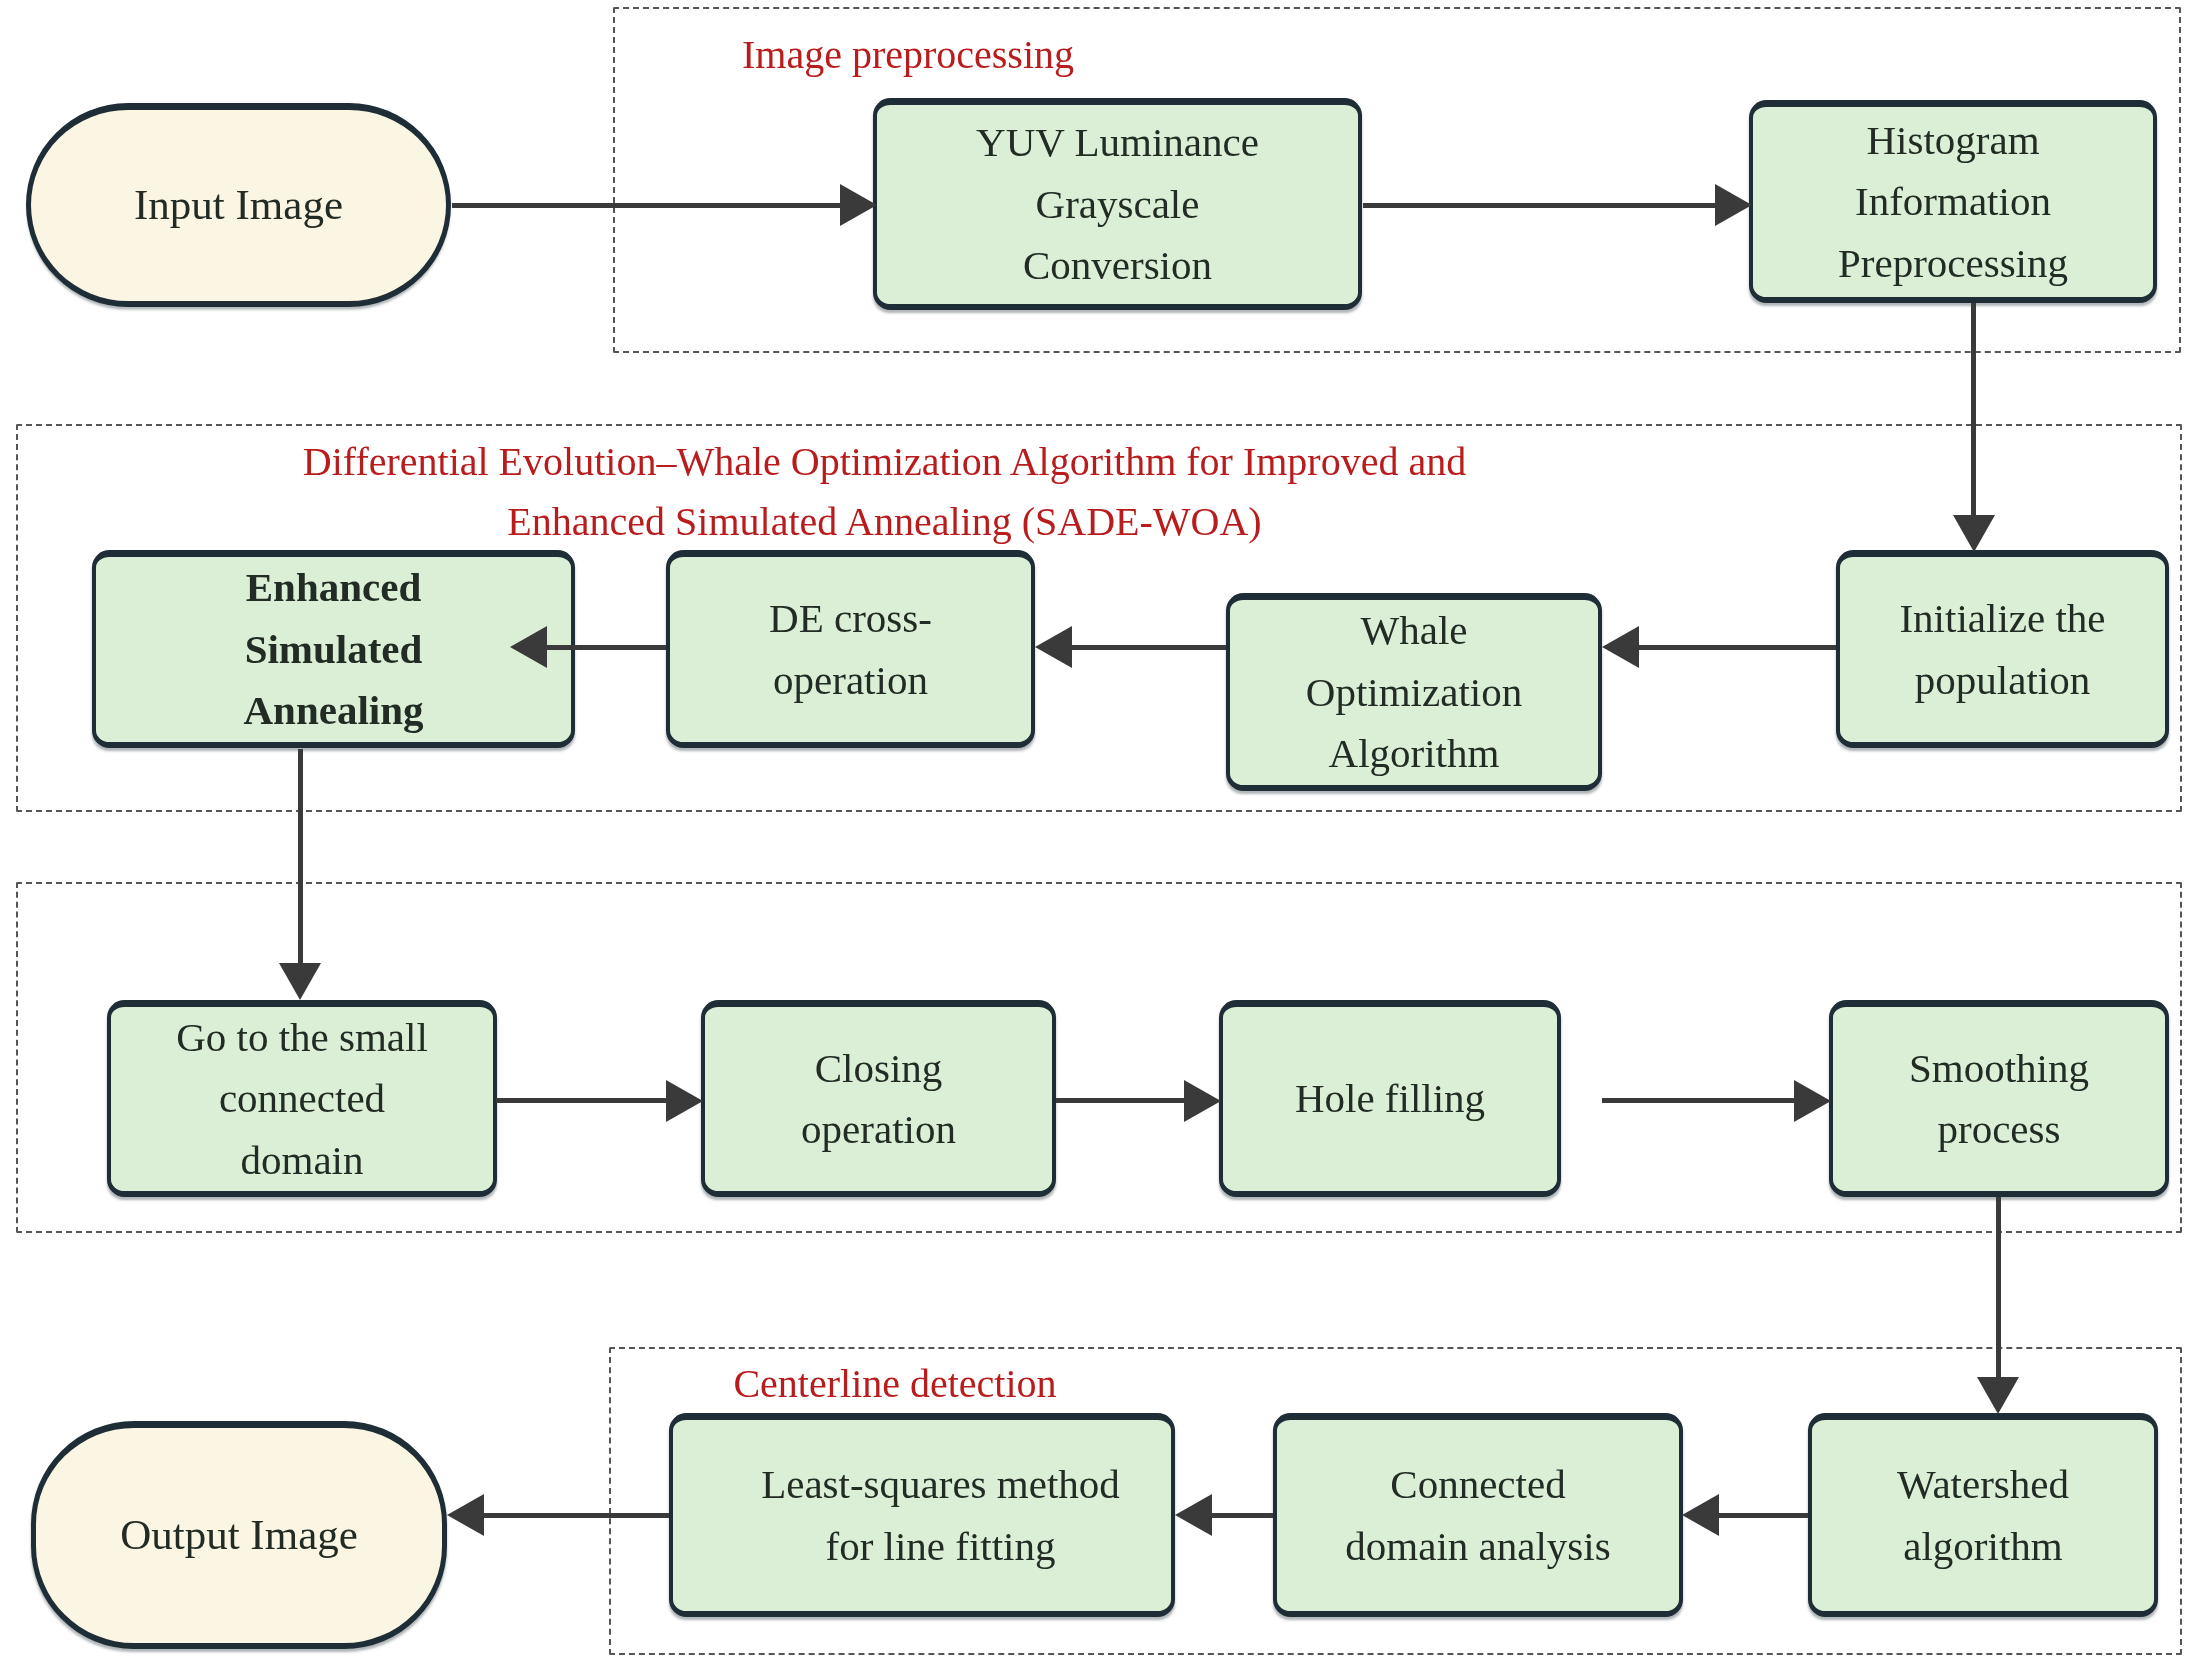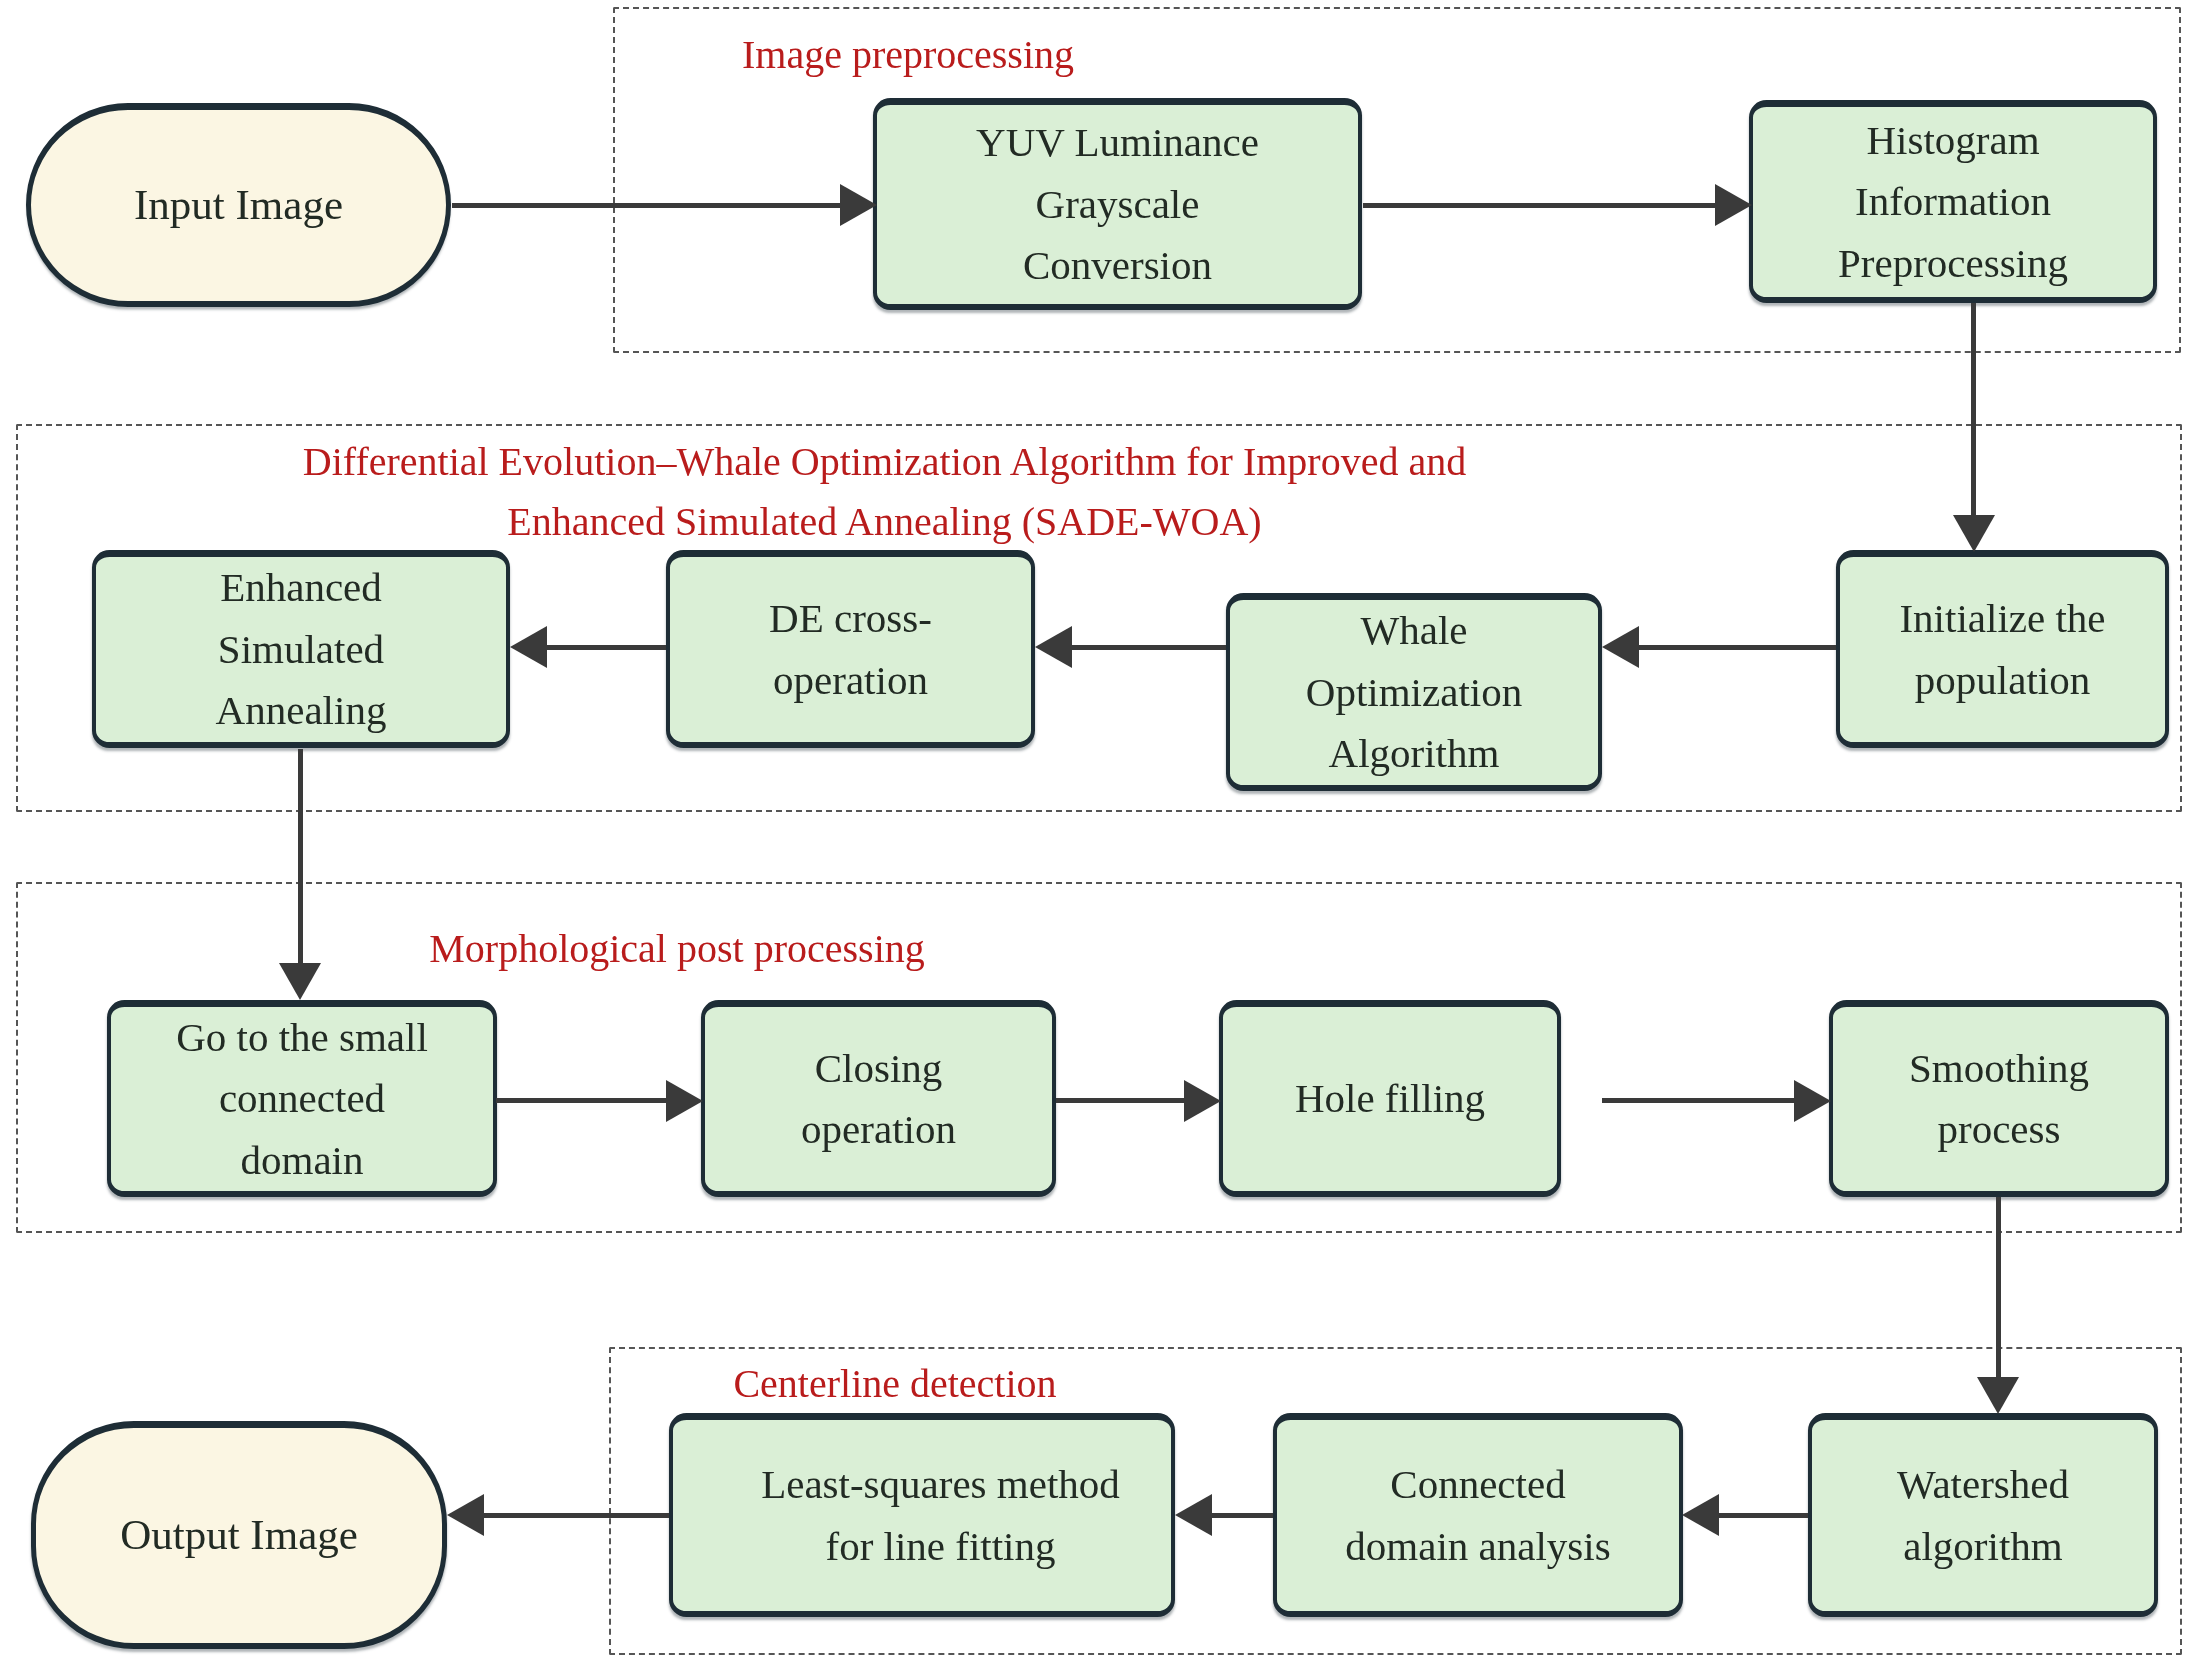--- a/index.html
+++ b/index.html
@@ -87,32 +87,31 @@
 <div class="canvas">
 
   <div class="section" style="left:613px; top:7px; width:1564px; height:342px;"></div>
   <div class="section" style="left:15.7px; top:424px; width:2162px; height:384px;"></div>
   <div class="section" style="left:15.7px; top:882px; width:2162px; height:347px;"></div>
   <div class="section" style="left:609px; top:1347px; width:1569px; height:304px;"></div>
 
   <div class="section-title" style="left:646px; top:24.5px; width:524px;">Image preprocessing</div>
   <div class="section-title" style="left:83px; top:432px; width:1603px;">Differential Evolution–Whale Optimization Algorithm for Improved and
 Enhanced Simulated Annealing (SADE-WOA)</div>
-  <div class="section-title" style="left:367px; top:919px; width:620px;">Morphological post processing</div>
   <div class="section-title" style="left:681px; top:1354px; width:428px;">Centerline detection</div>
 
   <div class="node terminal" style="left:26px; top:103px; width:425px; height:204px;">Input Image</div>
   <div class="node process" style="left:873px; top:98px; width:489px; height:212px;">YUV Luminance
 Grayscale
 Conversion</div>
   <div class="node process" style="left:1749px; top:100px; width:408px; height:203px;">Histogram
 Information
 Preprocessing</div>
 
-  <div class="node process" style="left:92px; top:550px; width:418px; height:198px;">Enhanced
+  <div class="node process" style="left:92px; top:550px; width:483px; height:198px;font-weight:bold;">Enhanced
 Simulated
 Annealing</div>
   <div class="node process" style="left:666px; top:550px; width:369px; height:198px;">DE cross-
 operation</div>
   <div class="node process" style="left:1226px; top:550px; width:376px; height:198px;margin-top:43px;">Whale
 Optimization
 Algorithm</div>
   <div class="node process" style="left:1836px; top:550px; width:333px; height:198px;">Initialize the
 population</div>
 

